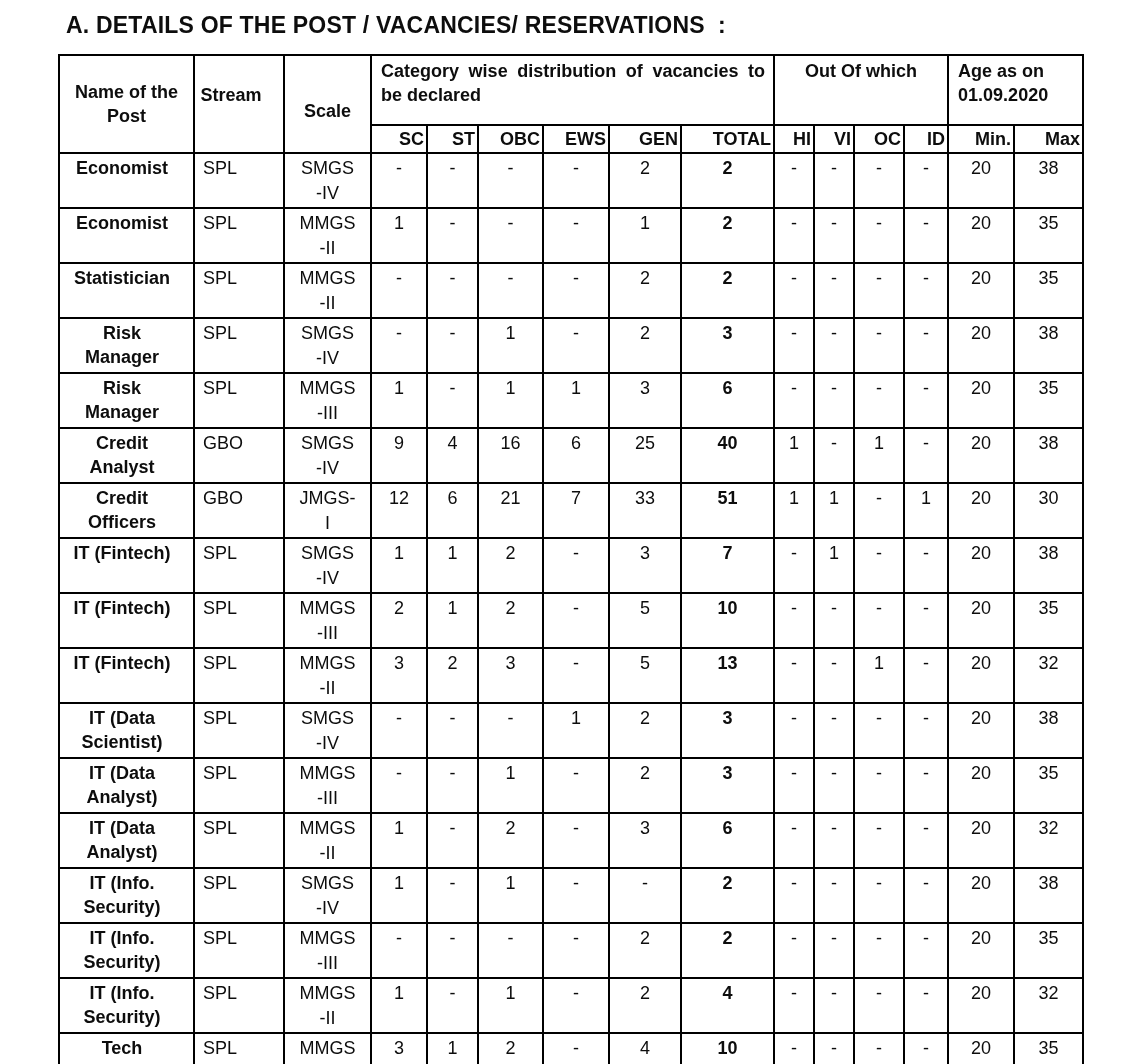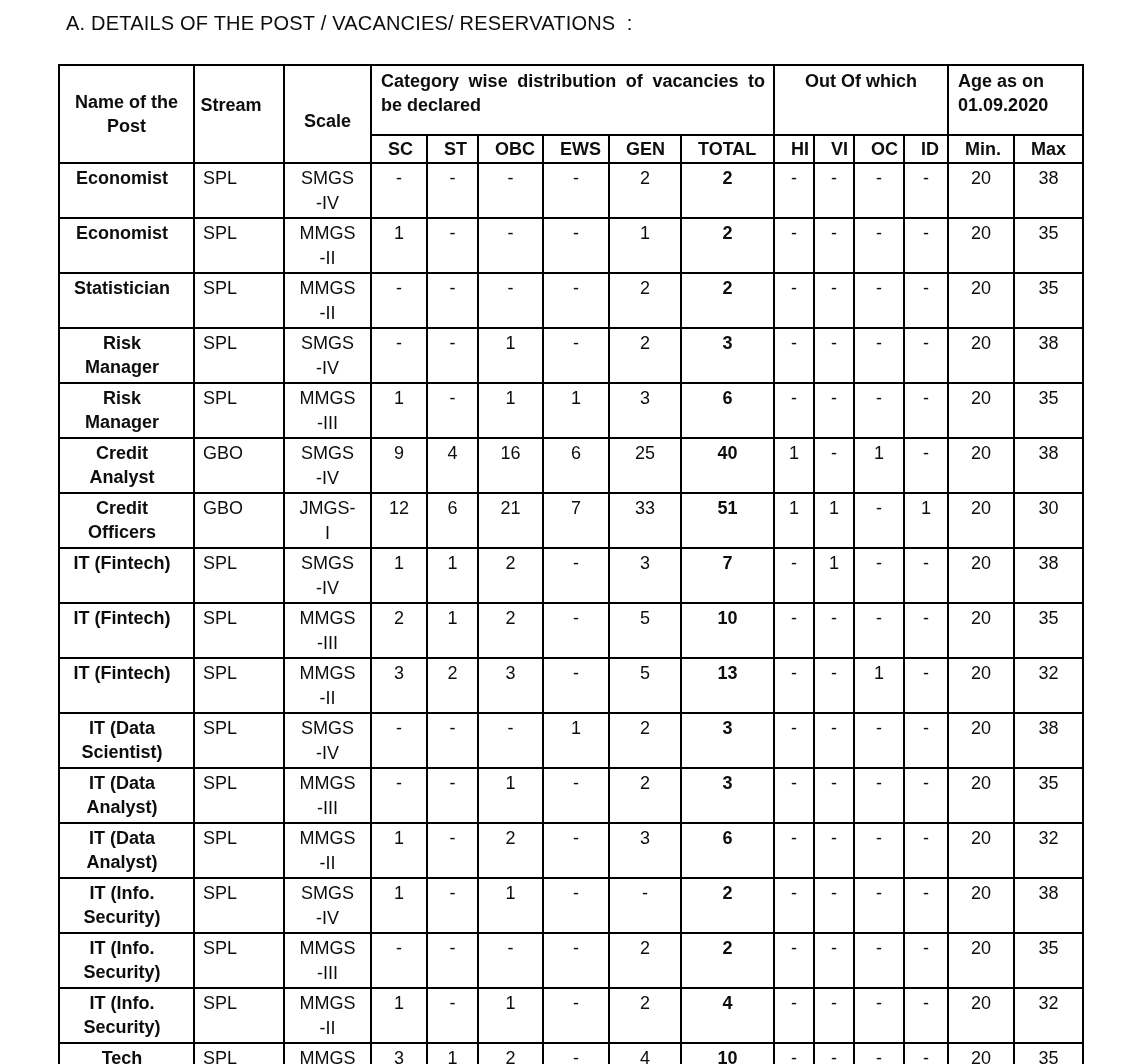--- a/index.html
+++ b/index.html
@@ -9,23 +9,23 @@
     background: #ffffff;
     width: 1124px;
     height: 1064px;
     font-family: "Liberation Sans", sans-serif;
     color: #0d0d0d;
     overflow: hidden;
   }
   .page { padding-top: 12px; }
 
   .doc-title {
-    font-size: 20px;
-    font-weight: normal;
-    margin: 0 0 29px 66px;
+    font-size: 23px;
+    font-weight: bold;
+    margin: 0 0 15px 66px;
     letter-spacing: 0.2px;
     white-space: pre;
   }
 
   table.vac {
     border-collapse: collapse;
     table-layout: fixed;
     margin-left: 58px;
     width: 1024px;
   }
@@ -39,21 +39,21 @@
   
   thead th { font-weight: bold; background: #fff; margin-top: 28px; }
   tr.group-row { height: 70px; }
   tr.sub-row  { height: 26px; }
   th.h-name   { vertical-align: middle; text-align: center; padding: 0 6px; }
   th.h-stream { vertical-align: middle; text-align: center; padding: 0 20px 18px 4px; }
   th.h-scale  { vertical-align: middle; text-align: center; padding: 14px 4px 0 4px; }
   th.h-cat    { vertical-align: top; text-align: justify; padding: 3px 8px 0 9px; }
   th.h-out    { vertical-align: top; text-align: center; padding: 3px 4px 0 4px; }
   th.h-age    { vertical-align: top; text-align: left;   padding: 3px 6px 0 9px; }
-  th.sub      { text-align: left; line-height: 21px; padding: 1px 16px; vertical-align: middle; }
+  th.sub      { text-align: right; line-height: 21px; padding: 1px 2px; vertical-align: middle; }
 
   
   tbody tr.data-row { height: 50px; }
   tbody td { vertical-align: top; padding-top: 2px; }
   td.name   { font-weight: bold; text-align: center; padding: 2px 16px 0 7px; line-height: 25px; }
   td.stream { text-align: left; padding-left: 8px; }
   td.scale  { text-align: center; }
   td.scale span { display: block; line-height: 25px; }
   td.num    { text-align: center; }
   td.bold   { font-weight: bold; }

